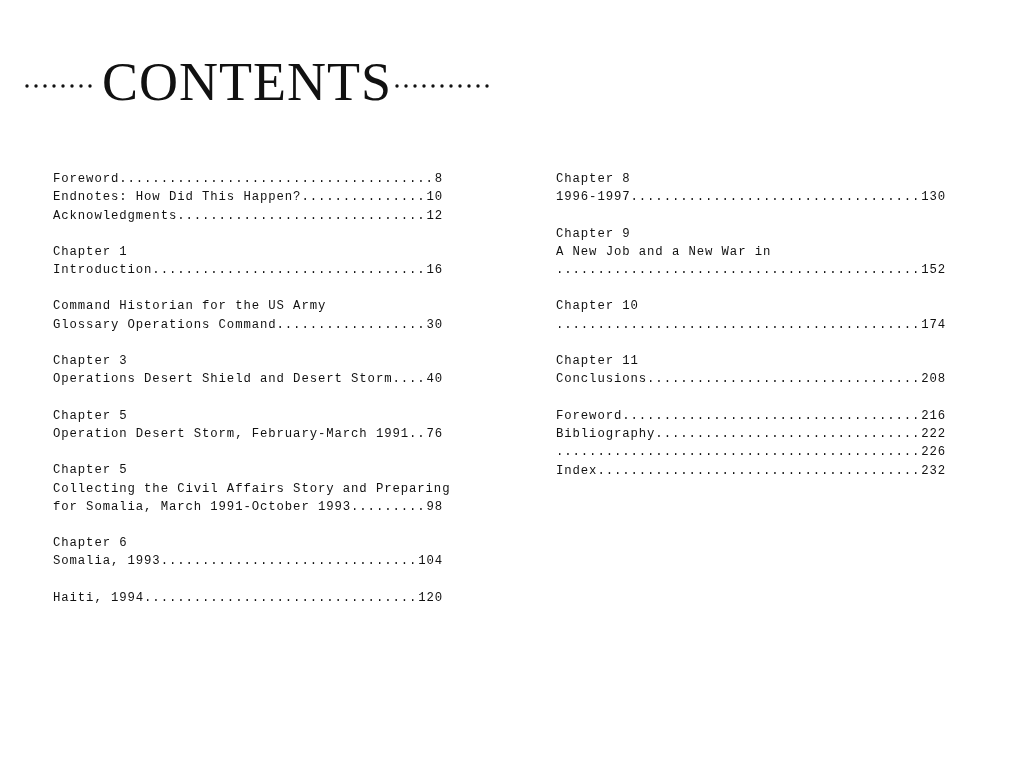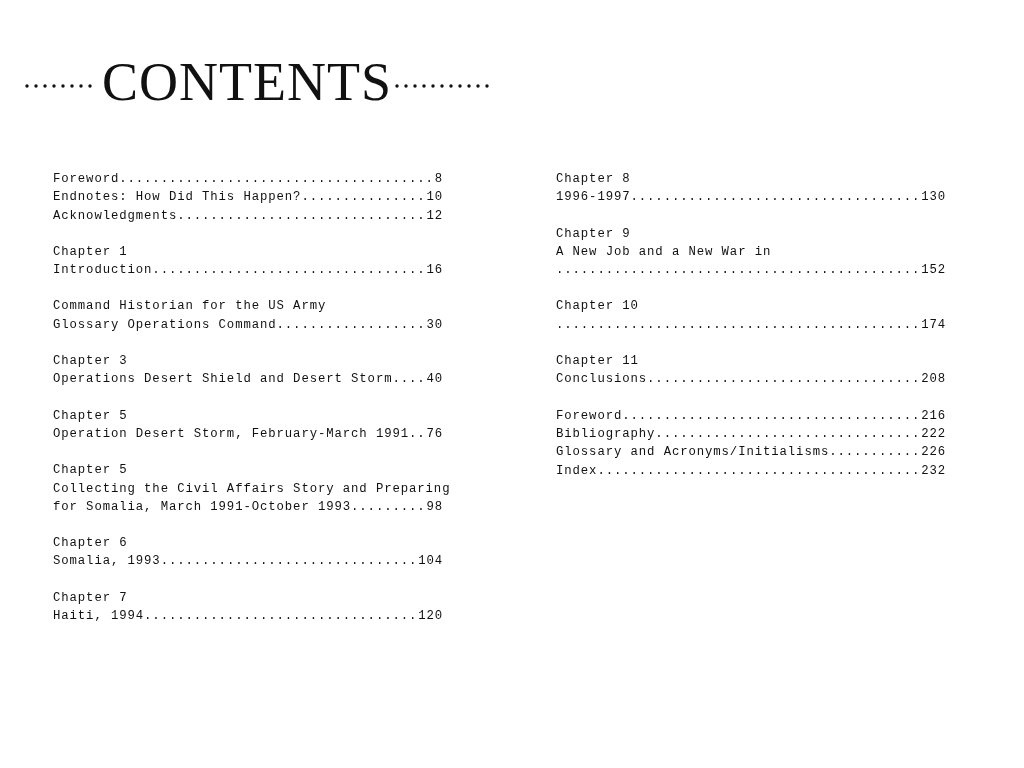--- a/index.html
+++ b/index.html
@@ -163,21 +163,20 @@
         <div class="group">
           <div class="line plain"><span class="txt">Chapter 5</span></div>
           <div class="line plain"><span class="txt">Collecting the Civil Affairs Story and Preparing</span></div>
           <div class="line"><span class="txt">for Somalia, March 1991-October 1993</span><span class="leader">............................................................................................................................................</span><span class="pg">98</span></div>
         </div>
         <div class="group">
           <div class="line plain"><span class="txt">Chapter 6</span></div>
           <div class="line"><span class="txt">Somalia, 1993</span><span class="leader">............................................................................................................................................</span><span class="pg">104</span></div>
         </div>
         <div class="group">
-          <div class="line plain"><span class="txt">Chapter 7</span></div>
           <div class="line"><span class="txt">Haiti, 1994</span><span class="leader">............................................................................................................................................</span><span class="pg">120</span></div>
         </div>
       </div>
     <div class="col col-right" id="col-right">
         <div class="group">
           <div class="line plain"><span class="txt">Chapter 8</span></div>
           <div class="line"><span class="txt">1996-1997</span><span class="leader">............................................................................................................................................</span><span class="pg">130</span></div>
         </div>
         <div class="group">
           <div class="line plain"><span class="txt">Chapter 9</span></div>
@@ -188,19 +187,19 @@
           <div class="line plain"><span class="txt">Chapter 10</span></div>
           <div class="line"><span class="leader">............................................................................................................................................</span><span class="pg">174</span></div>
         </div>
         <div class="group">
           <div class="line plain"><span class="txt">Chapter 11</span></div>
           <div class="line"><span class="txt">Conclusions</span><span class="leader">............................................................................................................................................</span><span class="pg">208</span></div>
         </div>
         <div class="group">
           <div class="line"><span class="txt">Foreword</span><span class="leader">............................................................................................................................................</span><span class="pg">216</span></div>
           <div class="line"><span class="txt">Bibliography</span><span class="leader">............................................................................................................................................</span><span class="pg">222</span></div>
-          <div class="line"><span class="txt">Glossary and Acronyms/Initialisms</span><span class="leader">............................................................................................................................................</span><span class="pg">226</span></div>
+          <div class="line"><span class="leader">............................................................................................................................................</span><span class="pg">226</span></div>
           <div class="line"><span class="txt">Index</span><span class="leader">............................................................................................................................................</span><span class="pg">232</span></div>
         </div>
       </div>
   </div>
 
 </div>
 
 </body></html>

